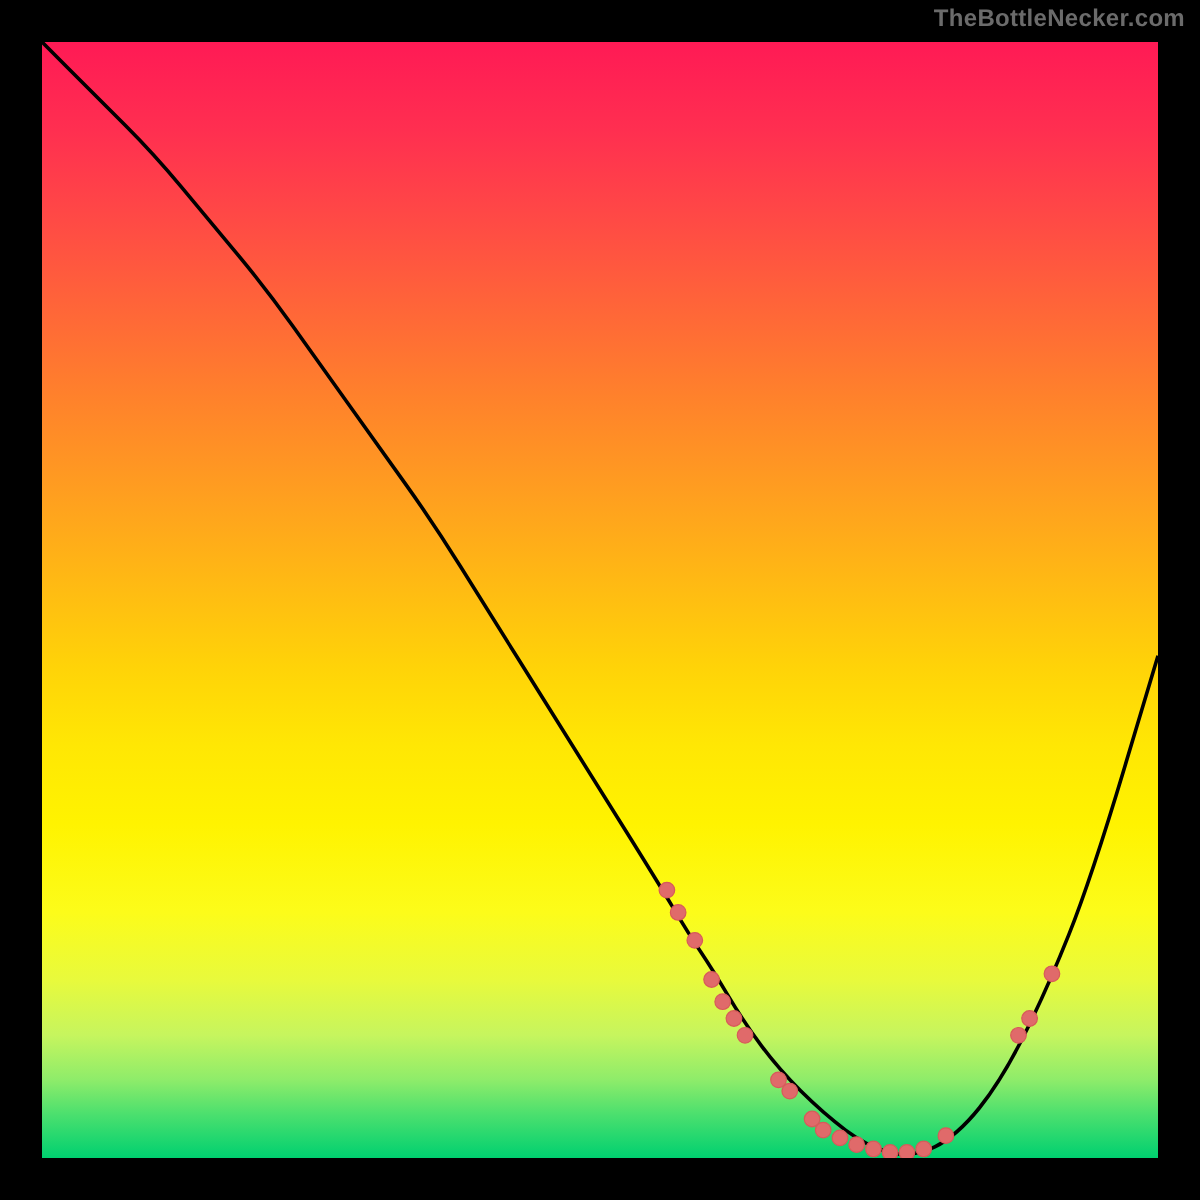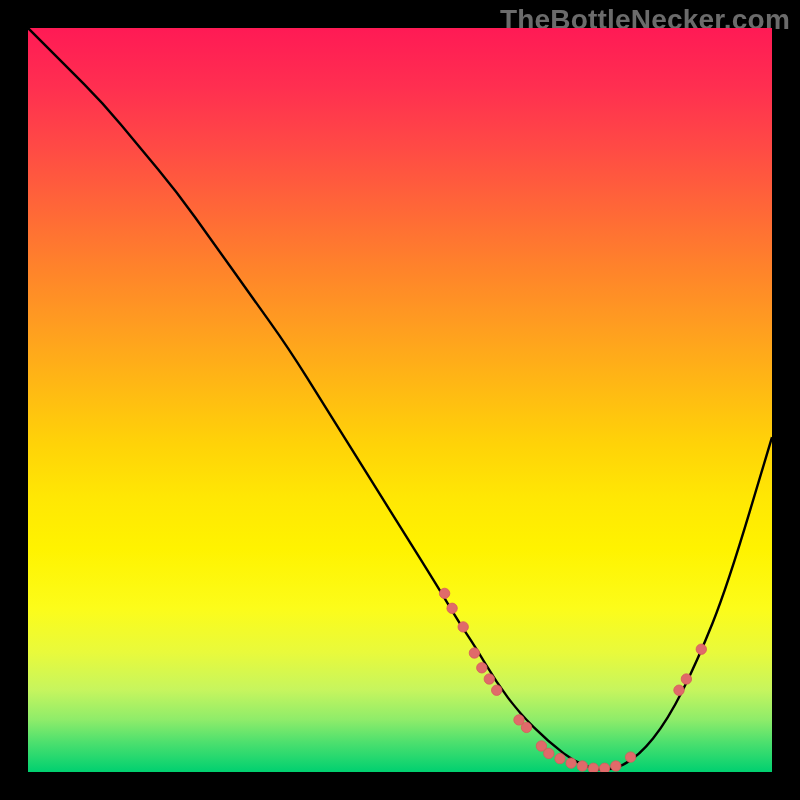--- a/index.html
+++ b/index.html
@@ -42,21 +42,21 @@
       #8eec6a 93%,
       #4de06e 96%,
       #00d070 100%
     );
   }
   .watermark {
     position: absolute;
     top: 4px;
     right: 10px;
     font-family: Arial, Helvetica, sans-serif;
-    font-size: 28px;
+    font-size: 16px;
     font-weight: 600;
     color: #6b6b6b;
     letter-spacing: 0.2px;
   }
   svg.curve {
     position: absolute;
     left: 0;
     top: 0;
     width: 744px;
     height: 744px;

